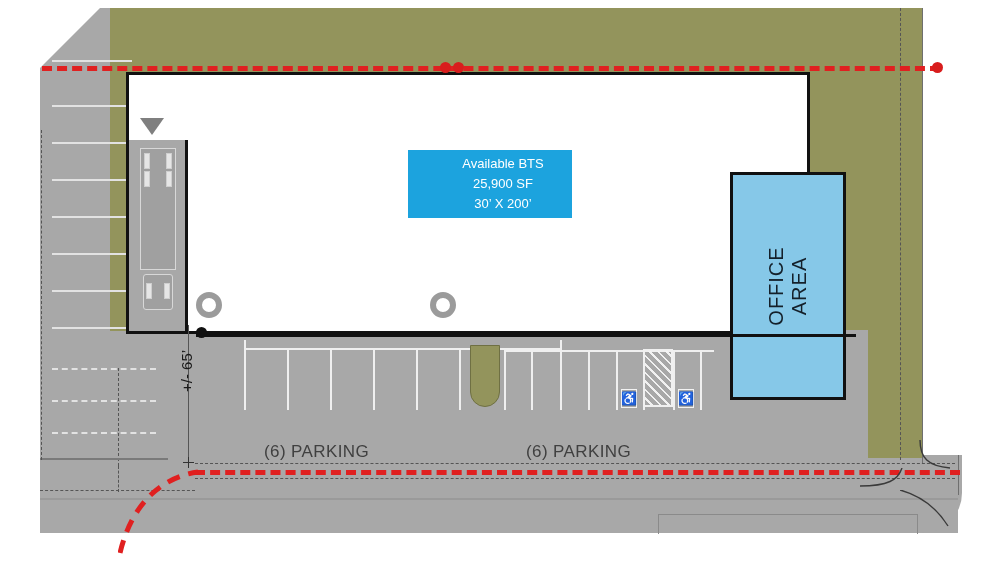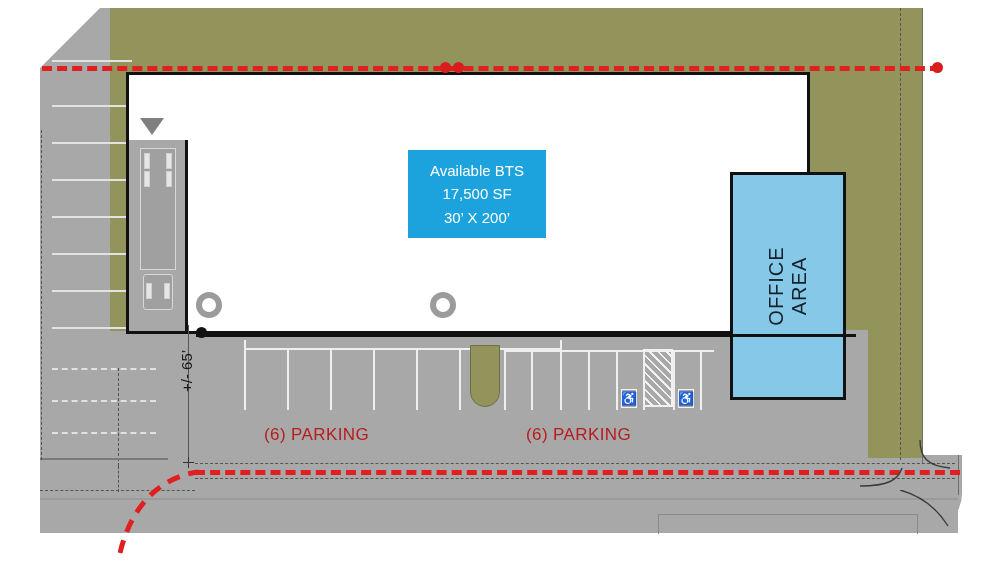--- a/index.html
+++ b/index.html
@@ -66,25 +66,25 @@
   #office-label{
     position:absolute;left:50%;top:50%;
     transform:translate(-50%,-50%) rotate(-90deg);
     white-space:nowrap;
     font-size:20px;letter-spacing:1px;color:#14202a;
     text-align:center;line-height:1.15;
   }
 
   
   #bts-box{
-    left:408px;top:150px;width:138px;height:88px;
+    left:408px;top:150px;width:138px;height:68px;
     background:#1ca3de;
     color:#ffffff;
     display:flex;flex-direction:column;align-items:center;justify-content:center;
-    font-size:15px;line-height:1.55;
+    font-size:13px;line-height:1.55;padding-left:26px;
   }
 
   
   .redline{
     height:0;border-top:5px dashed #e02020;
   }
   #redline-top{left:42px;top:66px;width:898px;}
   #redline-bottom{left:195px;top:470px;width:765px;}
   .reddot{
     width:11px;height:11px;border-radius:50%;background:#d81d1d;
@@ -96,21 +96,21 @@
   .dashline-v{border-left:1px dashed #555;width:0;}
 
   
   .stripe{background:#efefef;width:2px;}
   .stripe-h{background:#efefef;height:2px;}
   .stripe-left{background:#e2e2e2;height:2px;}
   .stripe-left-dash{border-top:2px dashed #e2e2e2;height:0;}
 
   
   .plabel{
-    font-size:17px;color:#b91c1c;letter-spacing:.4px;white-space:nowrap;
+    font-size:17px;color:#404040;letter-spacing:.4px;white-space:nowrap;margin-top:17px;
   }
 
   
   #dim-65{
     left:178px;top:392px;
     font-size:15px;color:#1a1a1a;white-space:nowrap;
     transform:rotate(-90deg);transform-origin:left top;
   }
   #dim-tick-top{left:188px;top:325px;width:1px;height:140px;background:#555;}
   #dim-cross{left:183px;top:462px;width:11px;height:1px;background:#333;}
@@ -221,21 +221,21 @@
       <div class="wheel" style="right:2px;top:8px;"></div>
     </div>
   </div>
 
   <div class="abs ring" style="left:196px;top:292px;"></div>
   <div class="abs ring" style="left:430px;top:292px;"></div>
   <div class="abs blackdot" style="left:196px;top:327px;"></div>
 
   <div class="abs" id="bts-box">
     <div>Available BTS</div>
-    <div>17,500 SF</div>
+    <div>25,900 SF</div>
     <div>30’ X 200’</div>
   </div>
 
   <div class="abs" id="office">
     <div id="office-label">
       <span>OFFICE</span><br>
       <span>AREA</span>
     </div>
   </div>
 

